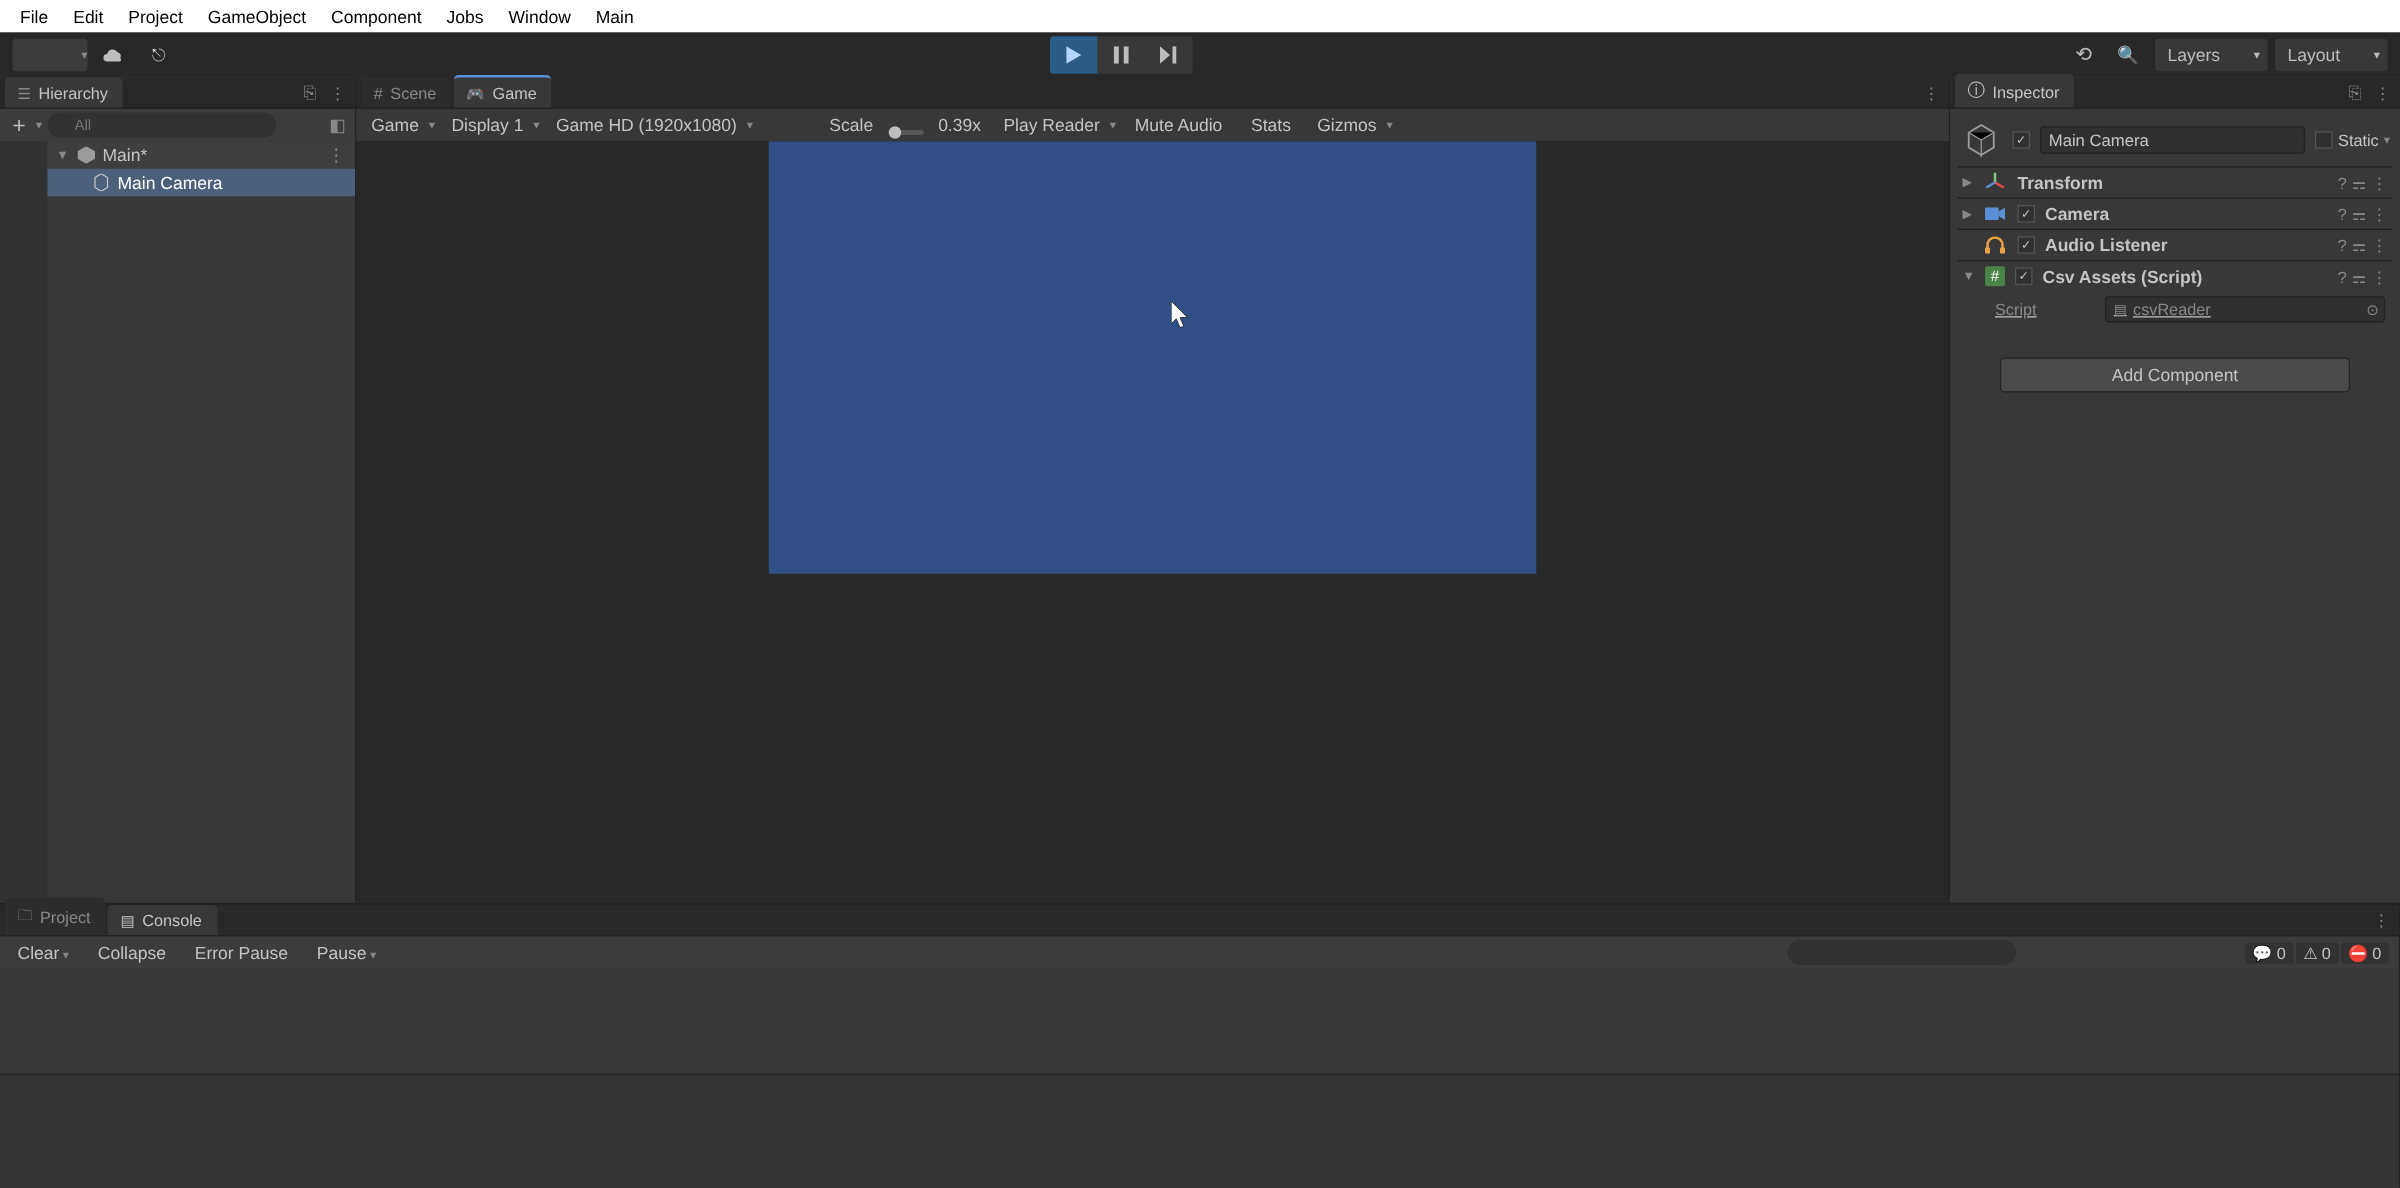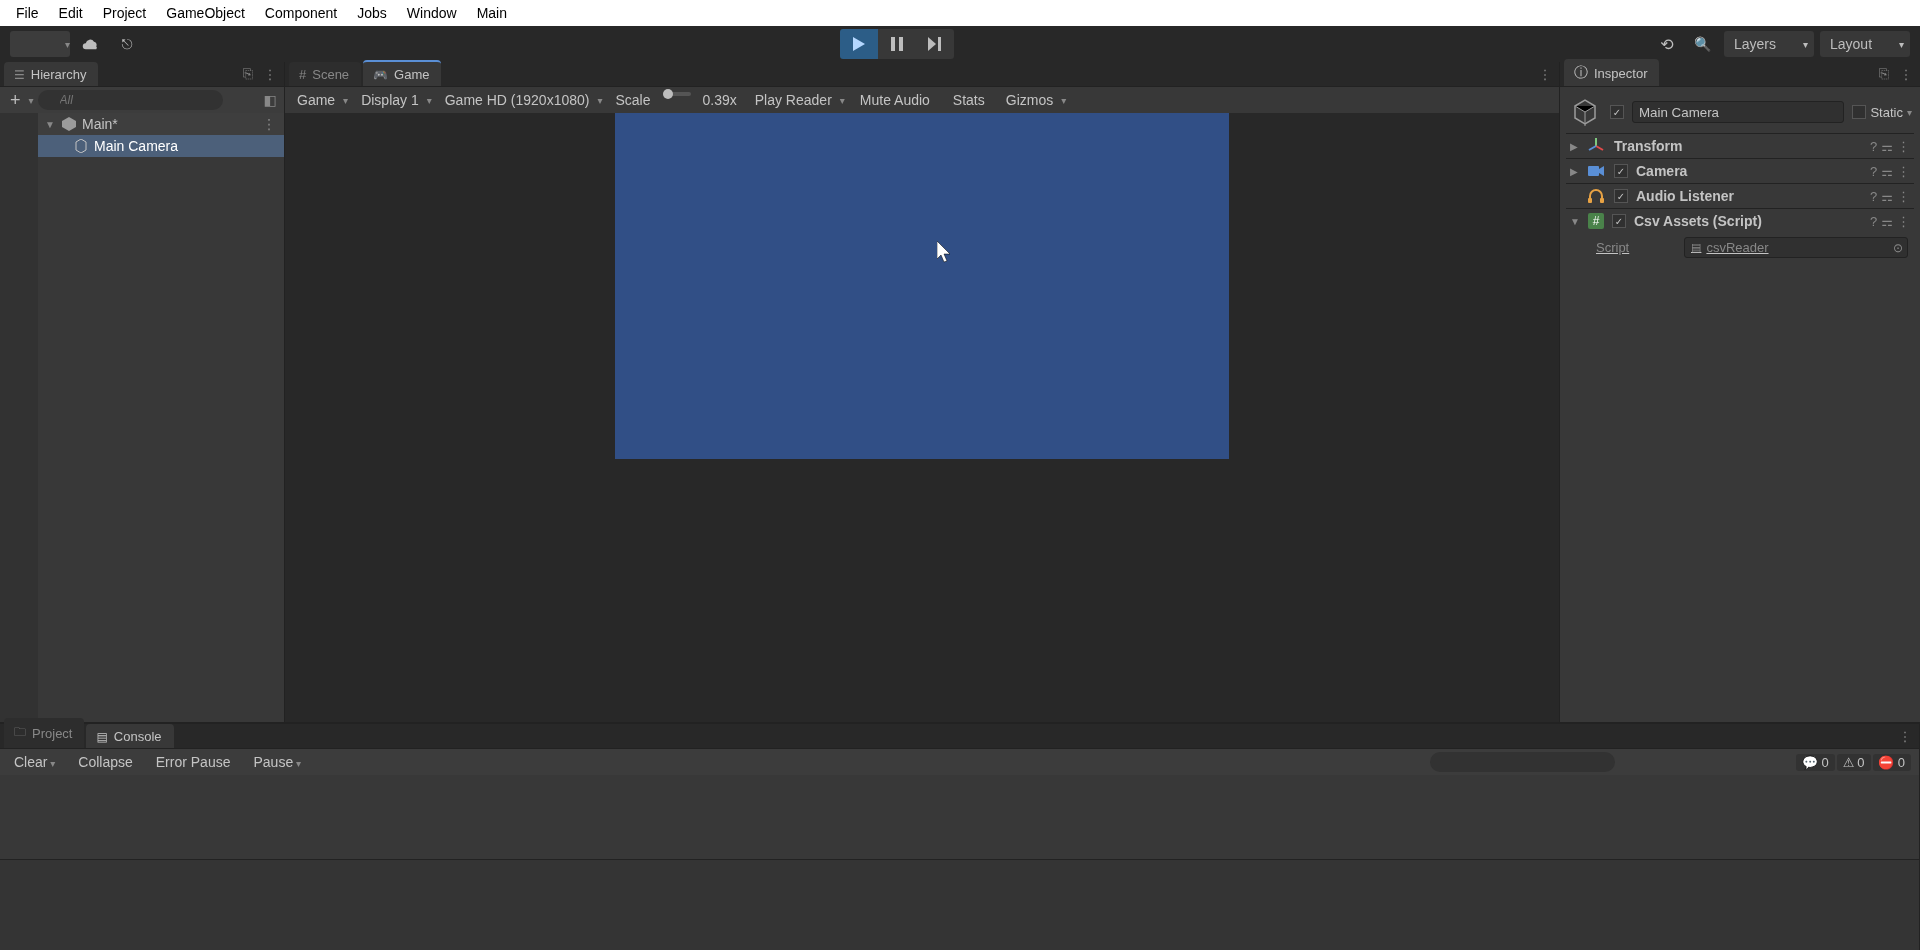--- a/index.html
+++ b/index.html
@@ -29,37 +29,37 @@
 
 
 .tab-header { height:25px; display:flex; align-items:flex-end; background:#282828; border-bottom:1px solid #222; padding-left:4px; position:relative; }
 .tab { display:flex; align-items:center; gap:6px; padding:5px 12px 4px 10px; background:#383838; border-radius:4px 4px 0 0; color:#c4c4c4; font-size:13px; cursor:pointer; }
 .tab.inactive { background:#2d2d2d; color:#888; }
 .tab-header .right-icons { position:absolute; right:6px; top:4px; display:flex; gap:6px; color:#888; font-size:13px; }
 .icon-sm { display:inline-flex; align-items:center; justify-content:center; width:16px; height:16px; }
 
 
 .hier-toolbar { height:26px; display:flex; align-items:center; gap:4px; padding:0 6px; background:#3c3c3c; }
-.search-field { flex:1; background:#323232; border:none; color:#c4c4c4; height:20px; padding:0 6px 0 22px; border-radius:16px; font-size:12px; position:relative; background-image:none;font-style:italic; }
+.search-field { flex:1; background:#323232; border:none; color:#c4c4c4; height:20px; padding:0 6px 0 22px; border-radius:16px; font-size:12px; position:relative; background-image:none; }
 .search-wrap { flex:1; position:relative; }
 .search-wrap .mag { position:absolute; left:8px; top:3px; font-size:12px; color:#888; }
 .hier-tree { flex:1; background:#383838; padding-top:0; }
 .tree-row { display:flex; align-items:center; height:22px; padding-left:36px; gap:6px; color:#c4c4c4; cursor:pointer; }
 .tree-row.scene { padding-left:44px; background:#3e3e3e; }
 .tree-row.selected { background:#4c607a; color:#fff; }
 .tree-row .collapse { width:12px; text-align:center; margin-left:-16px; color:#888; font-size:10px; }
 .tree-row.scene .extra-menu { margin-left:auto; margin-right:8px; color:#888; }
 .left-strip { width:38px; background:#323232; }
 .hier-flex { display:flex; flex:1; }
 
 
 .game-toolbar { height:26px; display:flex; align-items:center; gap:2px; background:#383838; padding:0 4px; font-size:14px; }
 .gt-dd { display:flex; align-items:center; padding:0 16px 0 8px; height:22px; position:relative; cursor:pointer; white-space:nowrap; }
 .gt-dd::after { content:"▾"; position:absolute; right:3px; font-size:10px; color:#888; }
-.scale-group { display:flex; align-items:flex-start; gap:12px; padding:0 8px; }
+.scale-group { display:flex; align-items:flex-end; gap:12px; padding:0 8px;margin-left:48px; }
 .scale-slider { width:28px; height:4px; background:#555; border-radius:2px; position:relative; }
 .scale-slider .knob { position:absolute; left:0; top:-3px; width:10px; height:10px; background:#bdbdbd; border-radius:50%; }
 .game-canvas-wrap { flex:1; background:#282828; display:flex; align-items:flex-start; justify-content:center; padding-top:0; position:relative; overflow:hidden; }
 .game-canvas { width:614px; height:346px; background:#314f86; margin-top:0; position:relative; }
 .cursor-img { position:absolute; left:322px; top:128px; font-size:18px; color:#fff; }
 
 
 .insp-body { flex:1; padding:4px 6px; overflow:auto; }
 .insp-header { display:flex; align-items:center; gap:8px; padding:4px 2px; }
 .cube-icon { width:34px; height:34px; display:flex; align-items:center; justify-content:center; font-size:24px; color:#9b9b9b; }
@@ -377,20 +377,23 @@
             <span class="p-label">Script</span>
             <div class="obj-field">
               <span style="font-size:11px">▤</span>
               <span>csvReader</span>
               <span class="picker">⊙</span>
             </div>
           </div>
         </div>
       </div>
 
+      <div class="add-comp-btn">
+        <span>Add Component</span>
+      </div>
     </div>
   </div>
 </div>
 
 <div class="bottom-area">
   <div class="console-panel" style="max-width:none;">
     <div class="tab-header" style="gap:2px;">
       <div class="tab inactive">
         <span style="font-size:12px">🗀</span>
         <span>Project</span>

